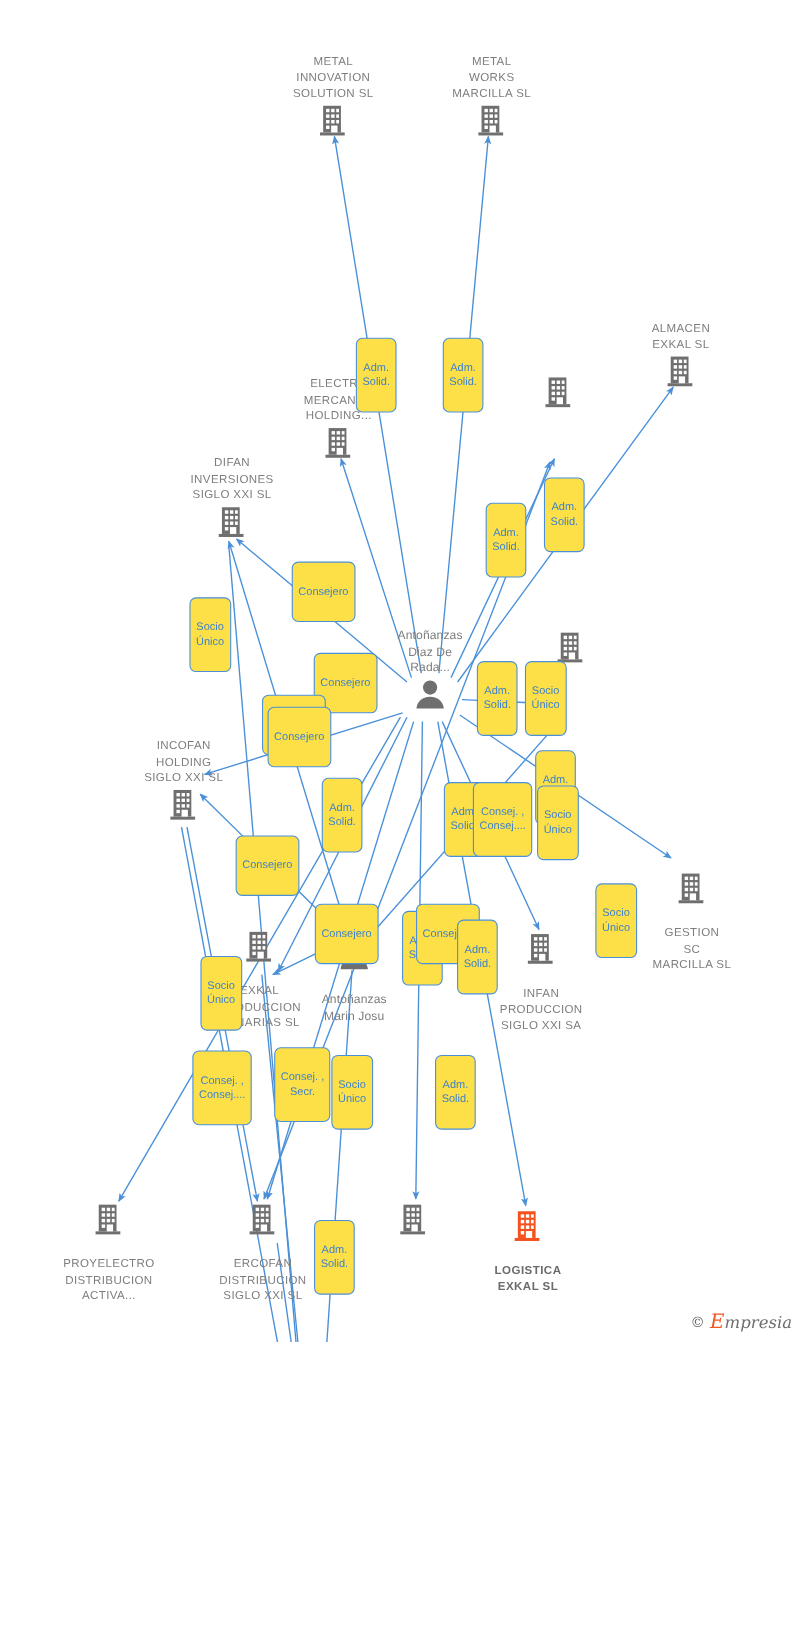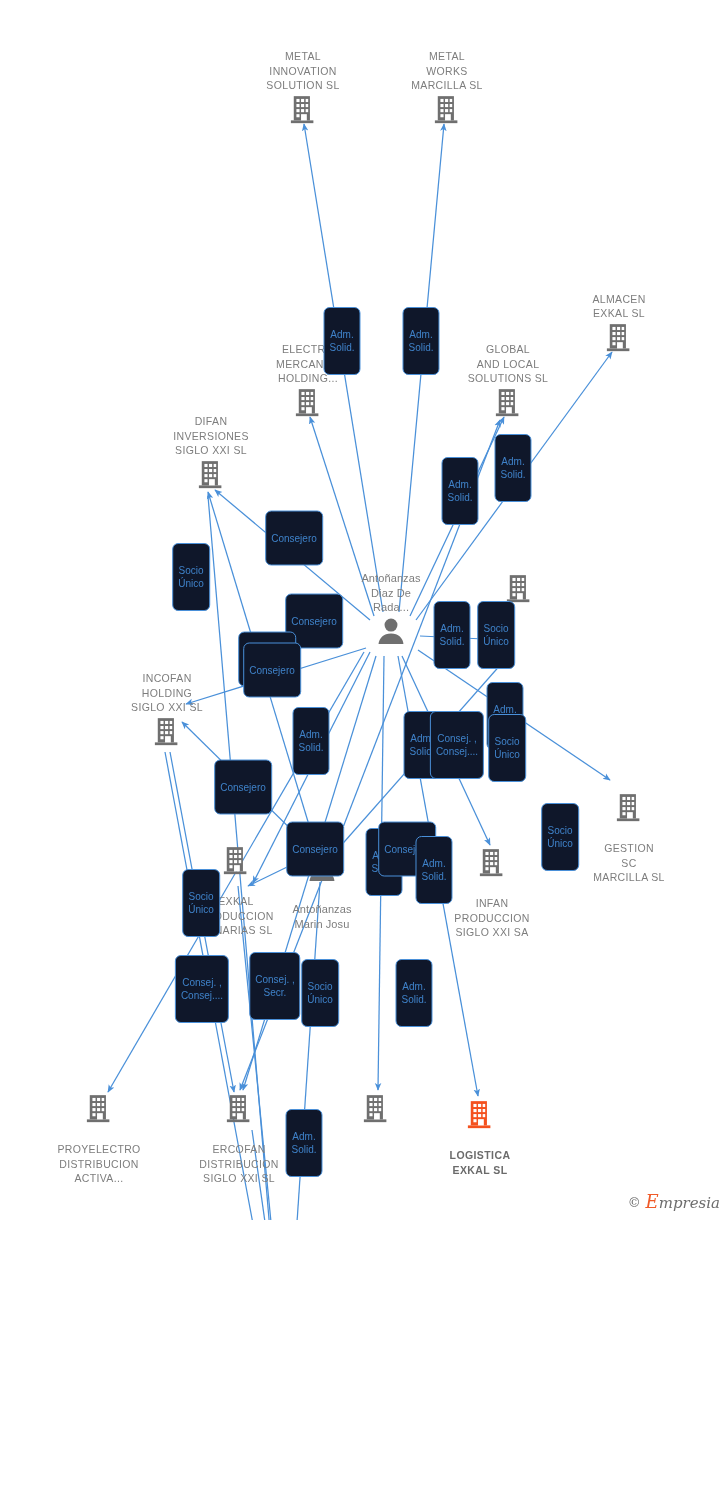--- a/index.html
+++ b/index.html
@@ -53,21 +53,21 @@
   .node.person .label {
     letter-spacing: 0.1px;
     font-size: 11px;
   }
   .node.label-above .label { margin-bottom: 2px; }
   .node.label-below .label { margin-top: 18px; }
 
   .badge {
     position: absolute;
     transform: translate(-50%, -50%);
-    background: #0f172a;
+    background: #fde047;
     border: 1.3px solid #4a90d9;
     border-radius: 6px;
     color: #3f82c9;
     font-size: 10px;
     line-height: 13px;
     text-align: center;
     padding: 20px 5px;
     white-space: pre-line;
     box-sizing: border-box;
   }
@@ -206,23 +206,20 @@
             <rect x="10.3" y="7.8" width="2.7" height="2.7" fill="#fff"></rect>
             <rect x="14.3" y="7.8" width="2.2" height="2.7" fill="#fff"></rect>
             <rect x="6.3" y="12.2" width="2.7" height="2.7" fill="#fff"></rect>
             <rect x="10.3" y="12.2" width="2.7" height="2.7" fill="#fff"></rect>
             <rect x="14.3" y="12.2" width="2.2" height="2.7" fill="#fff"></rect>
             <rect x="6.3" y="16.6" width="2.7" height="2.7" fill="#fff"></rect>
             <rect x="10.3" y="16.6" width="5" height="5.4" fill="#fff"></rect>
           </svg></span>
       </div>
       <div class="node label-above" style="left: 508px; top: 342.2px;">
-        <div class="label">GLOBAL
-AND LOCAL
-SOLUTIONS  SL</div>
         <span class="glyph"><svg width="28" height="30" viewBox="0 0 24 26">
             <rect x="4" y="1" width="14" height="21" fill="#6f6f6f"></rect>
             <rect x="1.5" y="22" width="19.5" height="2.4" fill="#6f6f6f"></rect>
             <rect x="6.3" y="3.4" width="2.7" height="2.7" fill="#fff"></rect>
             <rect x="10.3" y="3.4" width="2.7" height="2.7" fill="#fff"></rect>
             <rect x="14.3" y="3.4" width="2.2" height="2.7" fill="#fff"></rect>
             <rect x="6.3" y="7.8" width="2.7" height="2.7" fill="#fff"></rect>
             <rect x="10.3" y="7.8" width="2.7" height="2.7" fill="#fff"></rect>
             <rect x="14.3" y="7.8" width="2.2" height="2.7" fill="#fff"></rect>
             <rect x="6.3" y="12.2" width="2.7" height="2.7" fill="#fff"></rect>

